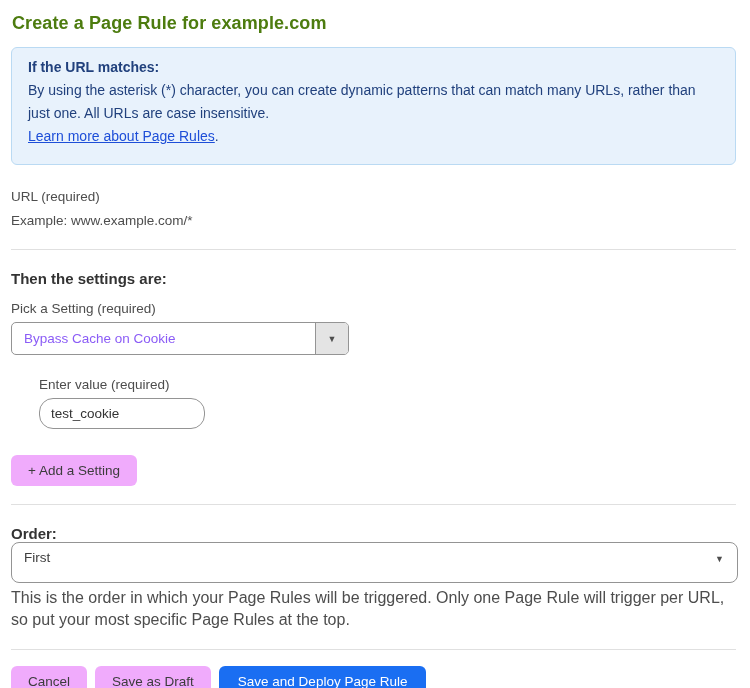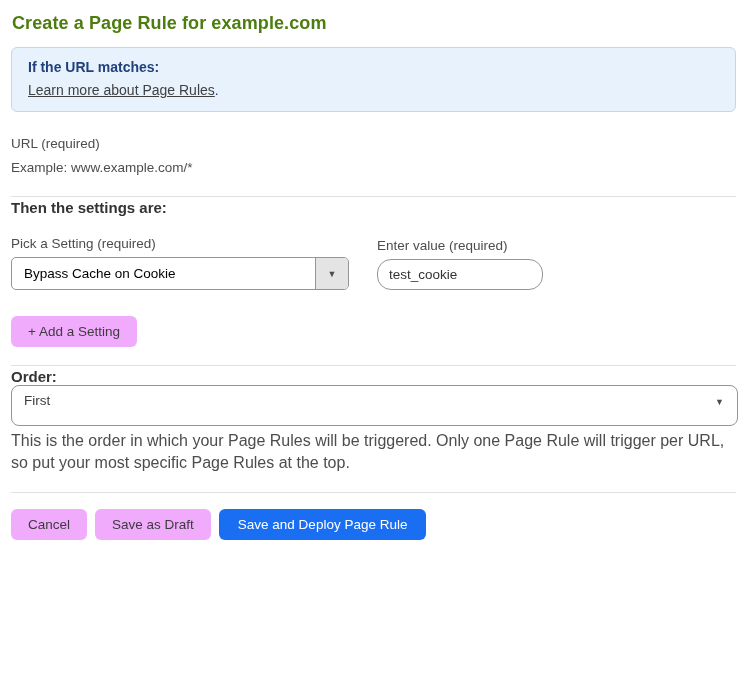--- a/index.html
+++ b/index.html
@@ -17,29 +17,29 @@
     font-weight: 700;
     color: #4d7c0f;
     padding: 13px 0 10px 1px;
     letter-spacing: 0.1px;
   }
 
   .info-box {
     background: #e8f2fc;
     border: 1px solid #badaf3;
     border-radius: 6px;
-    padding: 8px 16px 9px;
+    padding: 8px 16px 16px;
     font-size: 14px;
     line-height: 23px;
     color: #21417d;
     margin-top: 3px;
   }
   .info-box .info-heading { font-weight: 700; }
   .info-box a {
-    color: #404040;
+    color: #1d4ed8;
     text-decoration: underline;
     cursor: pointer;
     text-align: right;
   }
 
   .field-label {
     font-size: 13.5px;
     color: #4d4d4d;
     margin-top: 24px;
     margin-bottom: 6px;
@@ -66,41 +66,41 @@
   .divider {
     border: none;
     border-top: 1px solid #e0e0e0;
     margin-top: 18px;
   }
 
   .section-heading {
     font-size: 15px;
     font-weight: 700;
     color: #333333;
-    margin-top: 2px;
-  }
-
-  .settings-row { display: flex; align-items: flex-end; }
+    margin-top: 20px;
+  }
+
+  .settings-row { display: flex; align-items: flex-start; flex-direction: column; }
   .settings-col-value { margin-left: 28px; padding-top: 8px; }
   .settings-row .field-label { margin-top: 14px; }
 
   .setting-select {
     display: flex;
     width: 338px;
     height: 33px;
     border: 1px solid #949494;
     border-radius: 5px;
     overflow: hidden;
     cursor: pointer;
     background: #ffffff;
   }
   .setting-select .select-text {
     flex: 1;
     font-size: 13.5px;
-    color: #000000;
+    color: #8b5cf6;
     line-height: 31px;
     padding-left: 12px;
   }
   .setting-select .select-arrow-btn {
     width: 33px;
     background: #e4e4e4;
     border-left: 1px solid #949494;
     display: flex;
     align-items: center;
     justify-content: center;
@@ -172,20 +172,21 @@
 </style>
 </head>
 <body>
 
 <div class="container">
 
   <h1 class="page-title">Create a Page Rule for example.com</h1>
 
   <div class="info-box">
     <div class="info-heading">If the URL matches:</div>
+    <div>By using the asterisk (*) character, you can create dynamic patterns that can match many URLs, rather than just one. All URLs are case insensitive.</div>
     <div><a>Learn more about Page Rules</a><span>.</span></div>
   </div>
 
   <div class="field-label">URL (required)</div>
   <div class="help-text">Example: www.example.com/*</div>
 
   <hr class="divider">
 
   <div class="section-heading">Then the settings are:</div>
 

